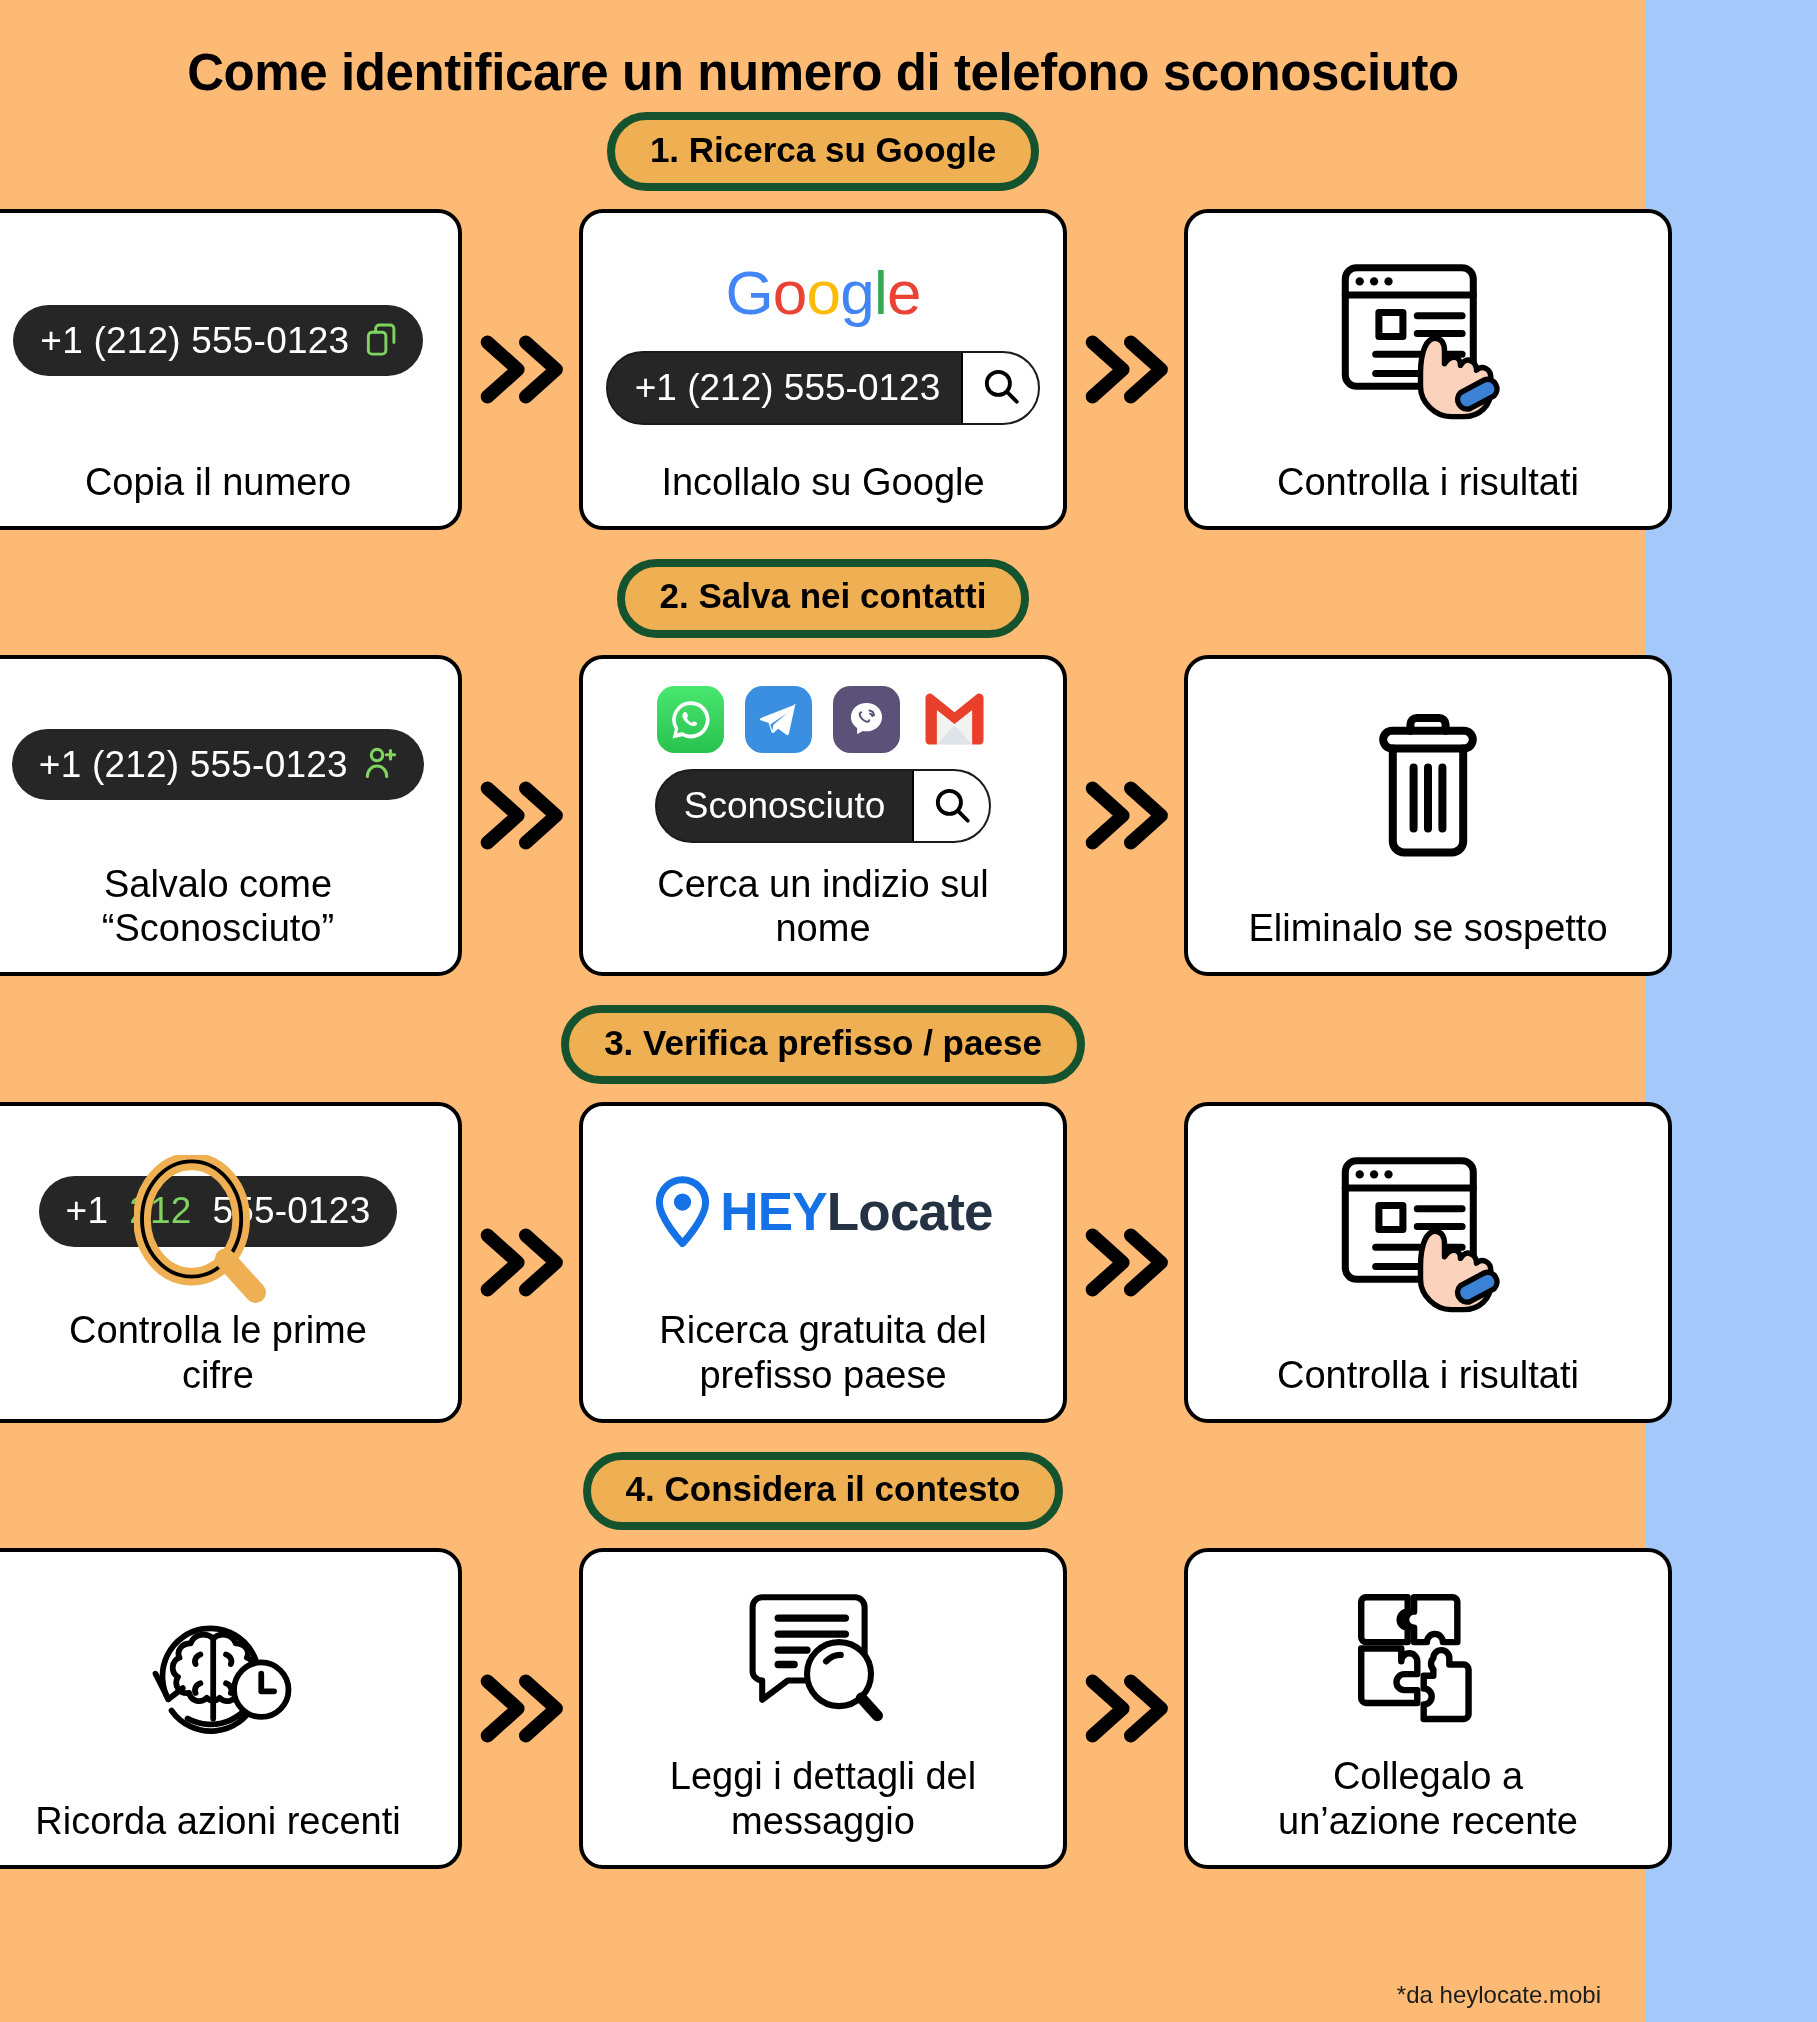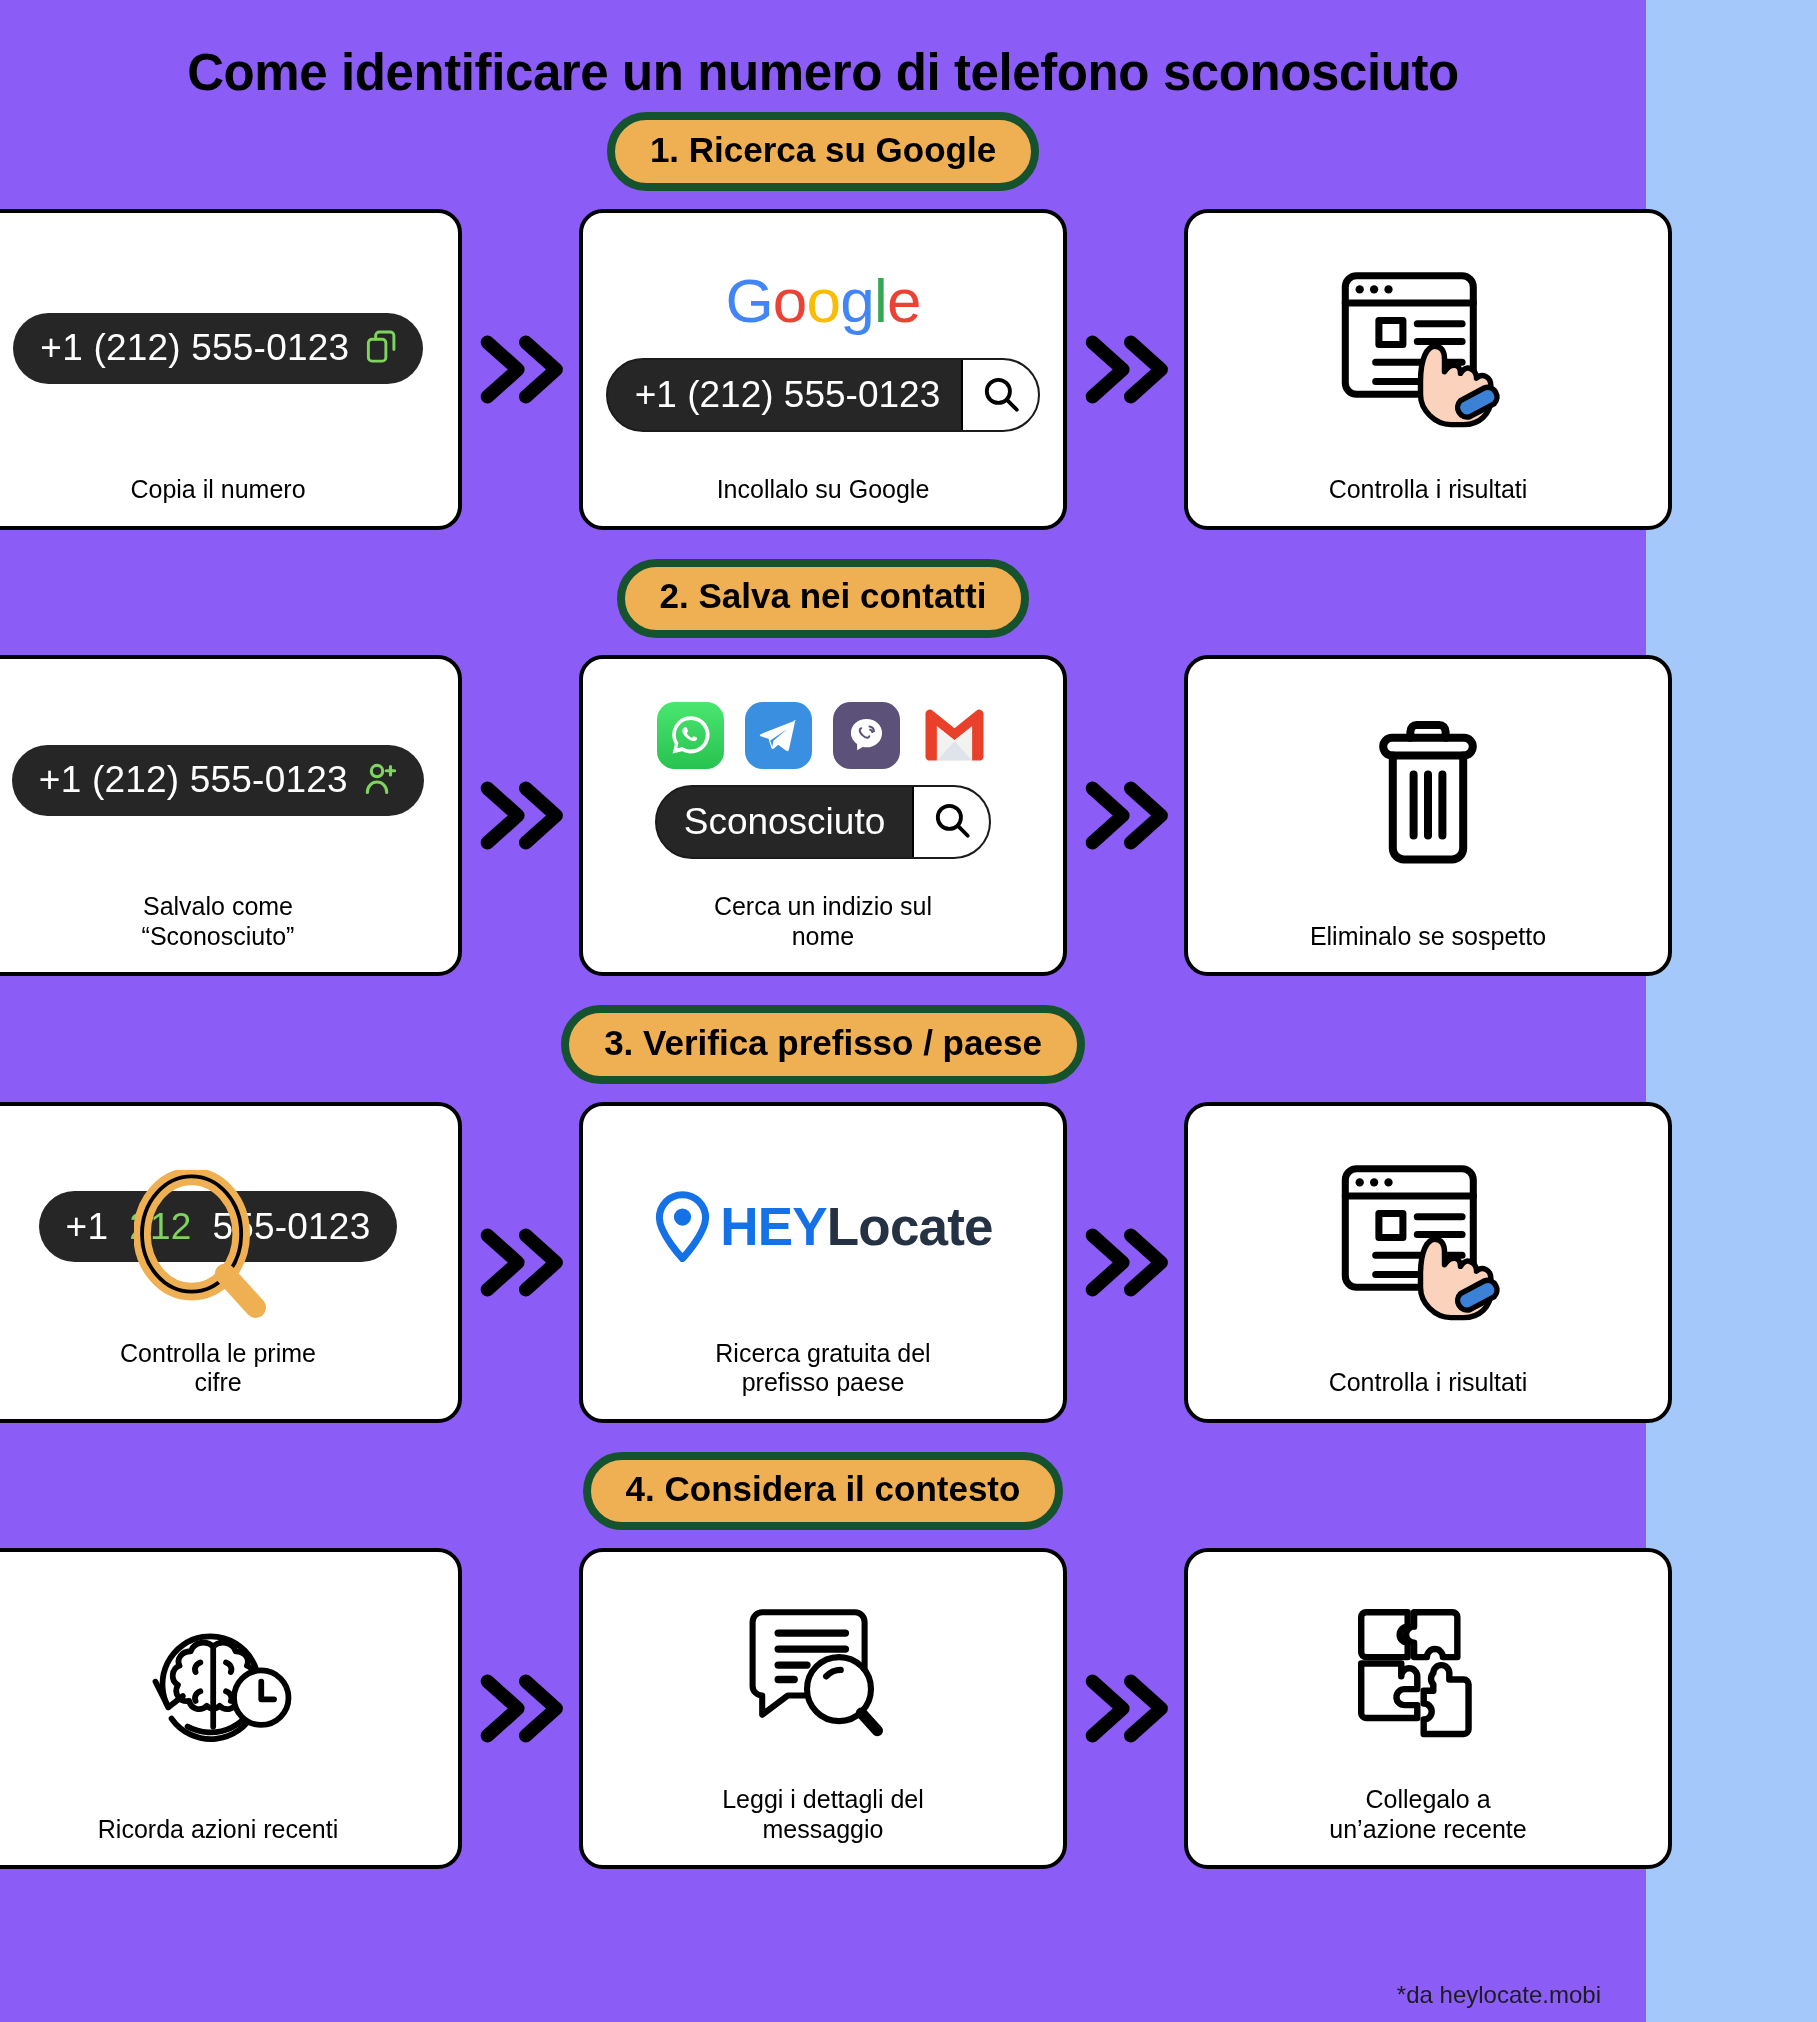--- a/index.html
+++ b/index.html
@@ -7,21 +7,21 @@
     width: 1818px;
     height: 2022px;
     background: #a5c8fb;
     font-family: "Liberation Sans", sans-serif;
     overflow: hidden;
   }
   .page {
     position: relative;
     width: 1646px;
     height: 2022px;
-    background: #8b5cf6;
+    background: #fdba74;
   }
 
   
   .title {
     text-align: center;
     font-size: 51px;
     font-weight: 700;
     color: #000;
     letter-spacing: -0.4px;
     padding-top: 45px;
@@ -76,21 +76,21 @@
 
   .card-visual {
     display: flex;
     align-items: center;
     justify-content: center;
     flex: 1 1 auto;
     width: 100%;
     min-height: 120px;
   }
   .card-label {
-    font-size: 25px;
+    font-size: 38px;
     color: #000;
     text-align: center;
     line-height: 1.18;
     margin-top: 12px;
     font-weight: 400;
   }
 
   
   .numpill {
     background: #262626;

